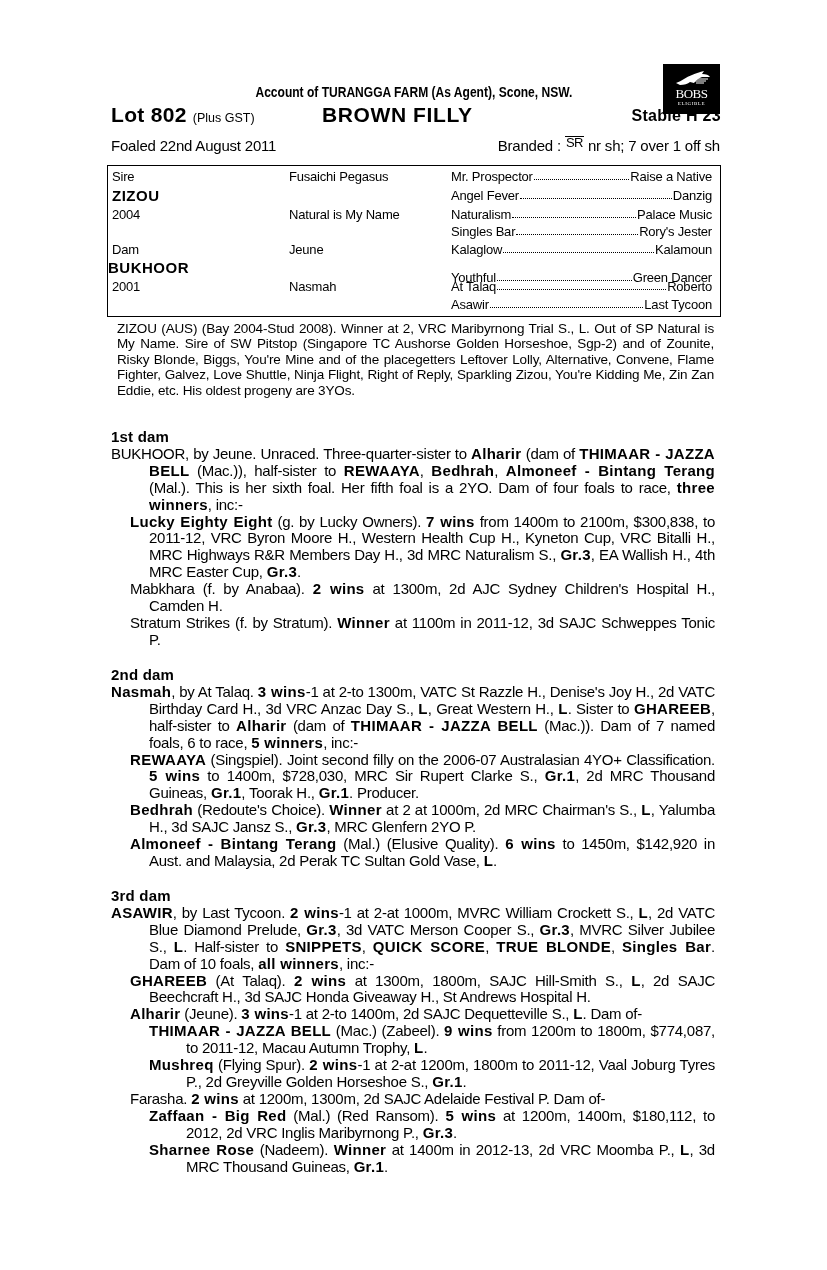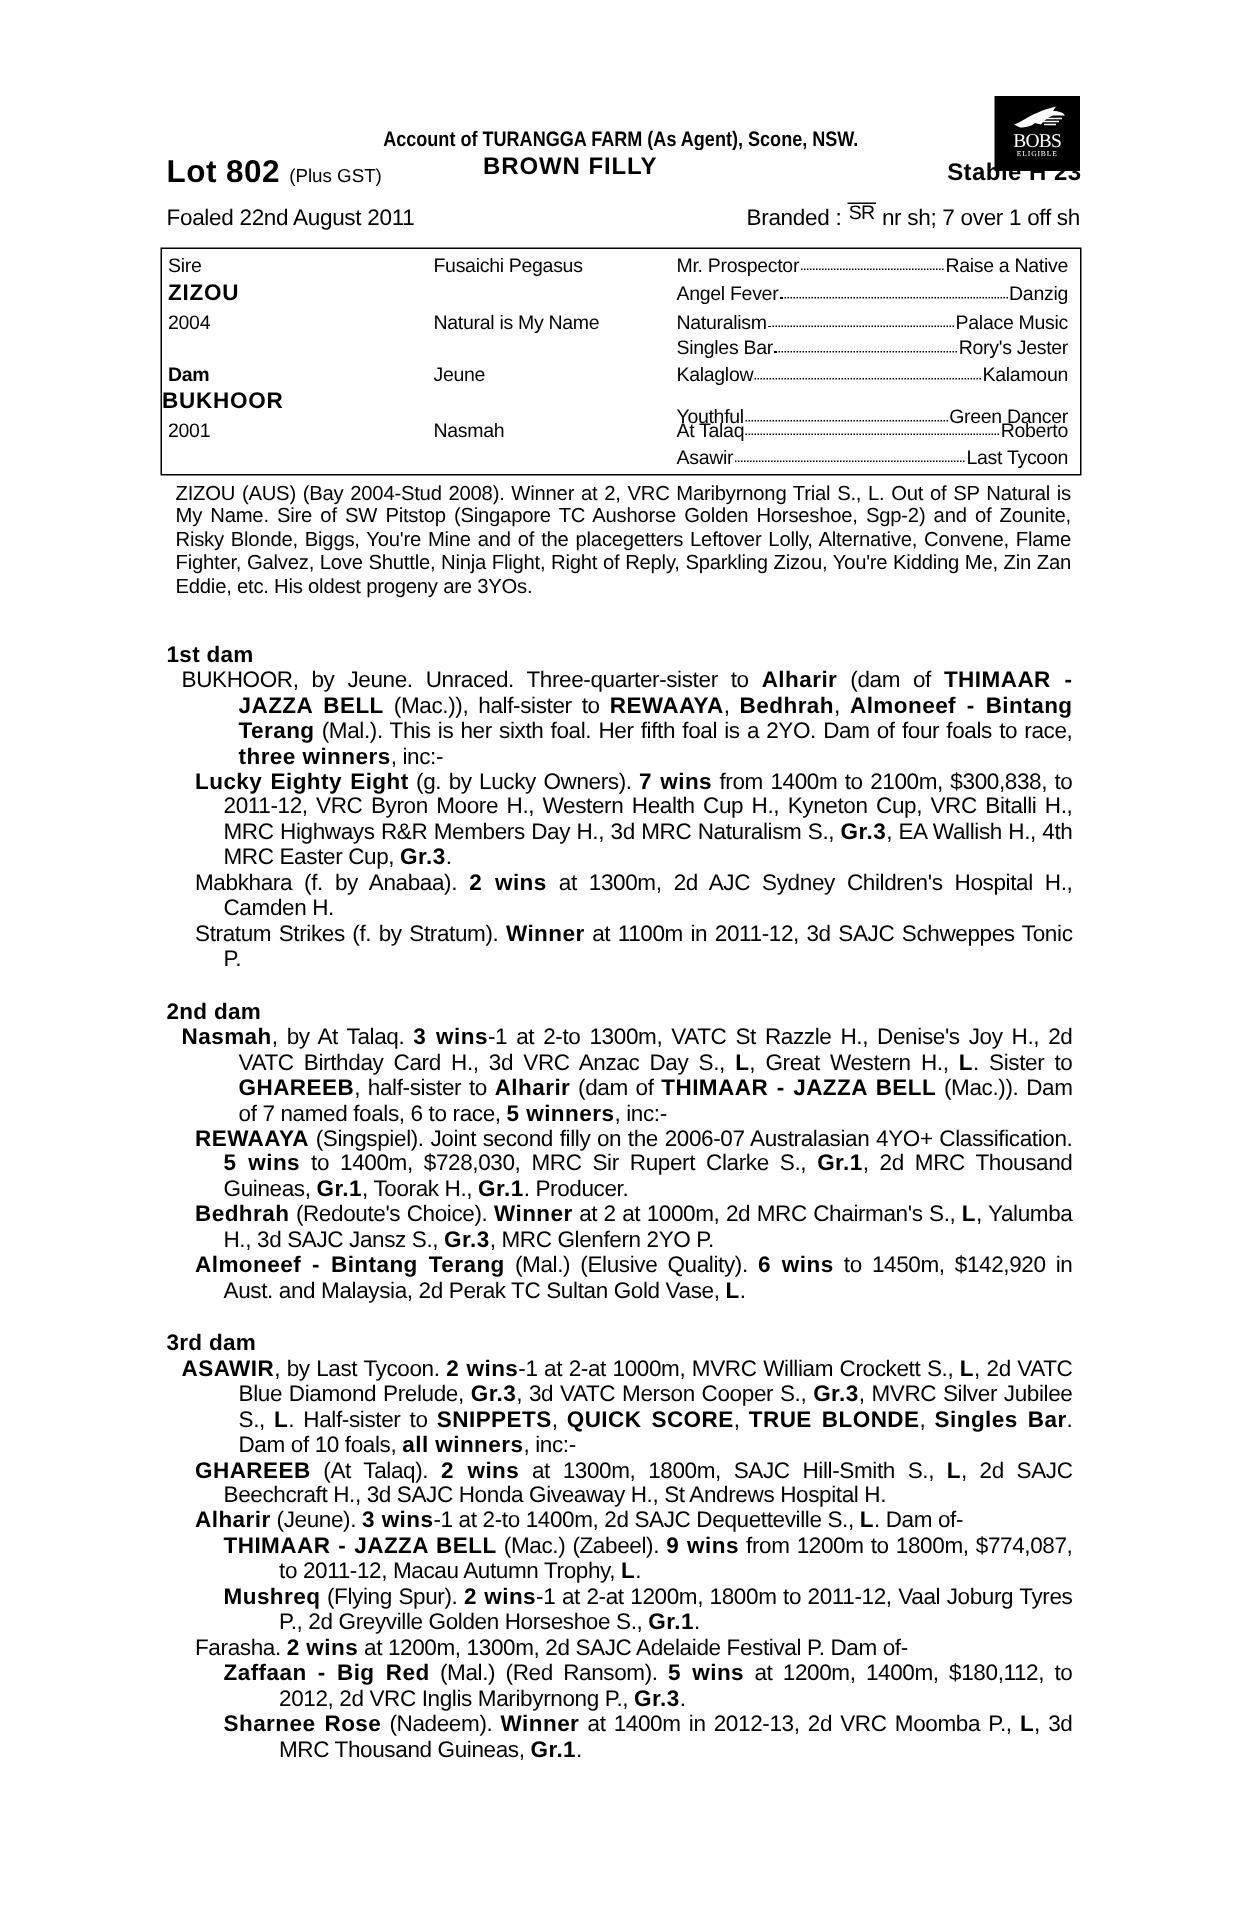--- a/index.html
+++ b/index.html
@@ -15,21 +15,21 @@
   .logo .logo-sub { font-family: "Liberation Serif", serif; font-size: 5px; letter-spacing: 0.6px; line-height: 7px; }
 
   .account {
     position: absolute; left: 0; width: 827px; top: 84px; text-align: center;
     font-family: "Liberation Sans", sans-serif; font-weight: bold; font-size: 14px;
     transform: scaleX(0.86); transform-origin: 416px 0;
   }
   .lot-line { position: absolute; left: 111px; top: 103px; width: 610px; height: 26px; }
   .lot-num { position: absolute; left: 0; top: 0; font-weight: 900; font-size: 21px; letter-spacing: 0.3px; }
   .lot-gst { font-weight: normal; font-size: 12.5px; letter-spacing: 0; }
-  .horse-title { position: absolute; left: 211px; top: 0; font-weight: 900; font-size: 16px; letter-spacing: 0.6px; }
+  .horse-title { position: absolute; left: 211px; top: 0; font-weight: 900; font-size: 21px; letter-spacing: 0.6px; }
   .stable { position: absolute; right: 0; top: 4px; font-weight: 900; font-size: 16px; letter-spacing: 0.3px; }
 
   .foaled { position: absolute; left: 111px; top: 137px; font-size: 15px; letter-spacing: -0.2px; }
   .branded { position: absolute; right: 107px; top: 137px; font-size: 15px; letter-spacing: -0.2px; }
   .brand-mark { display: inline-block; font-size: 13px; border-top: 1.5px solid #000; line-height: 12px; position: relative; top: -4px; padding: 0 1px; letter-spacing: -0.5px; }
 
   .pedigree {
     position: absolute; left: 107px; top: 165px; width: 614px; height: 152px;
     border: 1.6px solid #000;
   }
@@ -40,21 +40,21 @@
 
   .sire-summary {
     position: absolute; left: 117px; top: 321px; width: 597px;
     font-weight: 400; font-size: 13.5px; line-height: 15.4px; text-align: justify; letter-spacing: -0.15px;
   }
 
   .section { position: absolute; left: 111px; width: 604px; font-size: 15px; line-height: 16.9px; letter-spacing: -0.25px; }
   .sec-head { font-weight: 900; font-size: 15px; letter-spacing: 0.2px; }
   .para { text-align: justify; }
   .para b { font-weight: 900; letter-spacing: 0.3px; }
-  .lvl0 { padding-left: 38px; text-indent: -38px; margin-left: 10px; }
+  .lvl0 { padding-left: 38px; text-indent: -38px; }
   .lvl1 { padding-left: 38px; text-indent: -19px; }
   .lvl2 { padding-left: 75px; text-indent: -37px; }
 </style>
 </head>
 <body>
 
 <div class="logo">
   <svg width="40" height="18" viewBox="0 0 40 18">
     <path d="M4 14 C10 12 14 8 20 6 C24 4 28 3 32 2 L30 5 C34 5 37 6 38 8 L30 8 C27 9 24 11 22 14 L18 13 C16 15 12 16 8 16 Z" fill="#fff"></path>
     <path d="M22 10 L36 10 M23 12 L34 12 M24 14 L32 14" stroke="#fff" stroke-width="1"></path>
@@ -78,21 +78,21 @@
 <div class="branded">
   <span>Branded :</span>
   <span class="brand-mark">SR</span>
   <span>nr sh; 7 over 1 off sh</span>
 </div>
 
 <div class="pedigree">
   <div class="ped-cell" style="left:4px; top:3px;">Sire</div>
   <div class="ped-cell ped-bold" style="left:4px; top:21px;">ZIZOU</div>
   <div class="ped-cell" style="left:4px; top:41px;">2004</div>
-  <div class="ped-cell" style="left:4px; top:76px;font-weight:bold;">Dam</div>
+  <div class="ped-cell" style="left:4px; top:76px;">Dam</div>
   <div class="ped-cell ped-bold" style="left:0; top:93px;">BUKHOOR</div>
   <div class="ped-cell" style="left:4px; top:113px;">2001</div>
 
   <div class="ped-cell" style="left:181px; top:3px;">Fusaichi Pegasus</div>
   <div class="ped-cell" style="left:181px; top:41px;">Natural is My Name</div>
   <div class="ped-cell" style="left:181px; top:76px;">Jeune</div>
   <div class="ped-cell" style="left:181px; top:113px;">Nasmah</div>
 
   <div class="ped-right" style="top:3px;">
       <span>Mr. Prospector</span>

